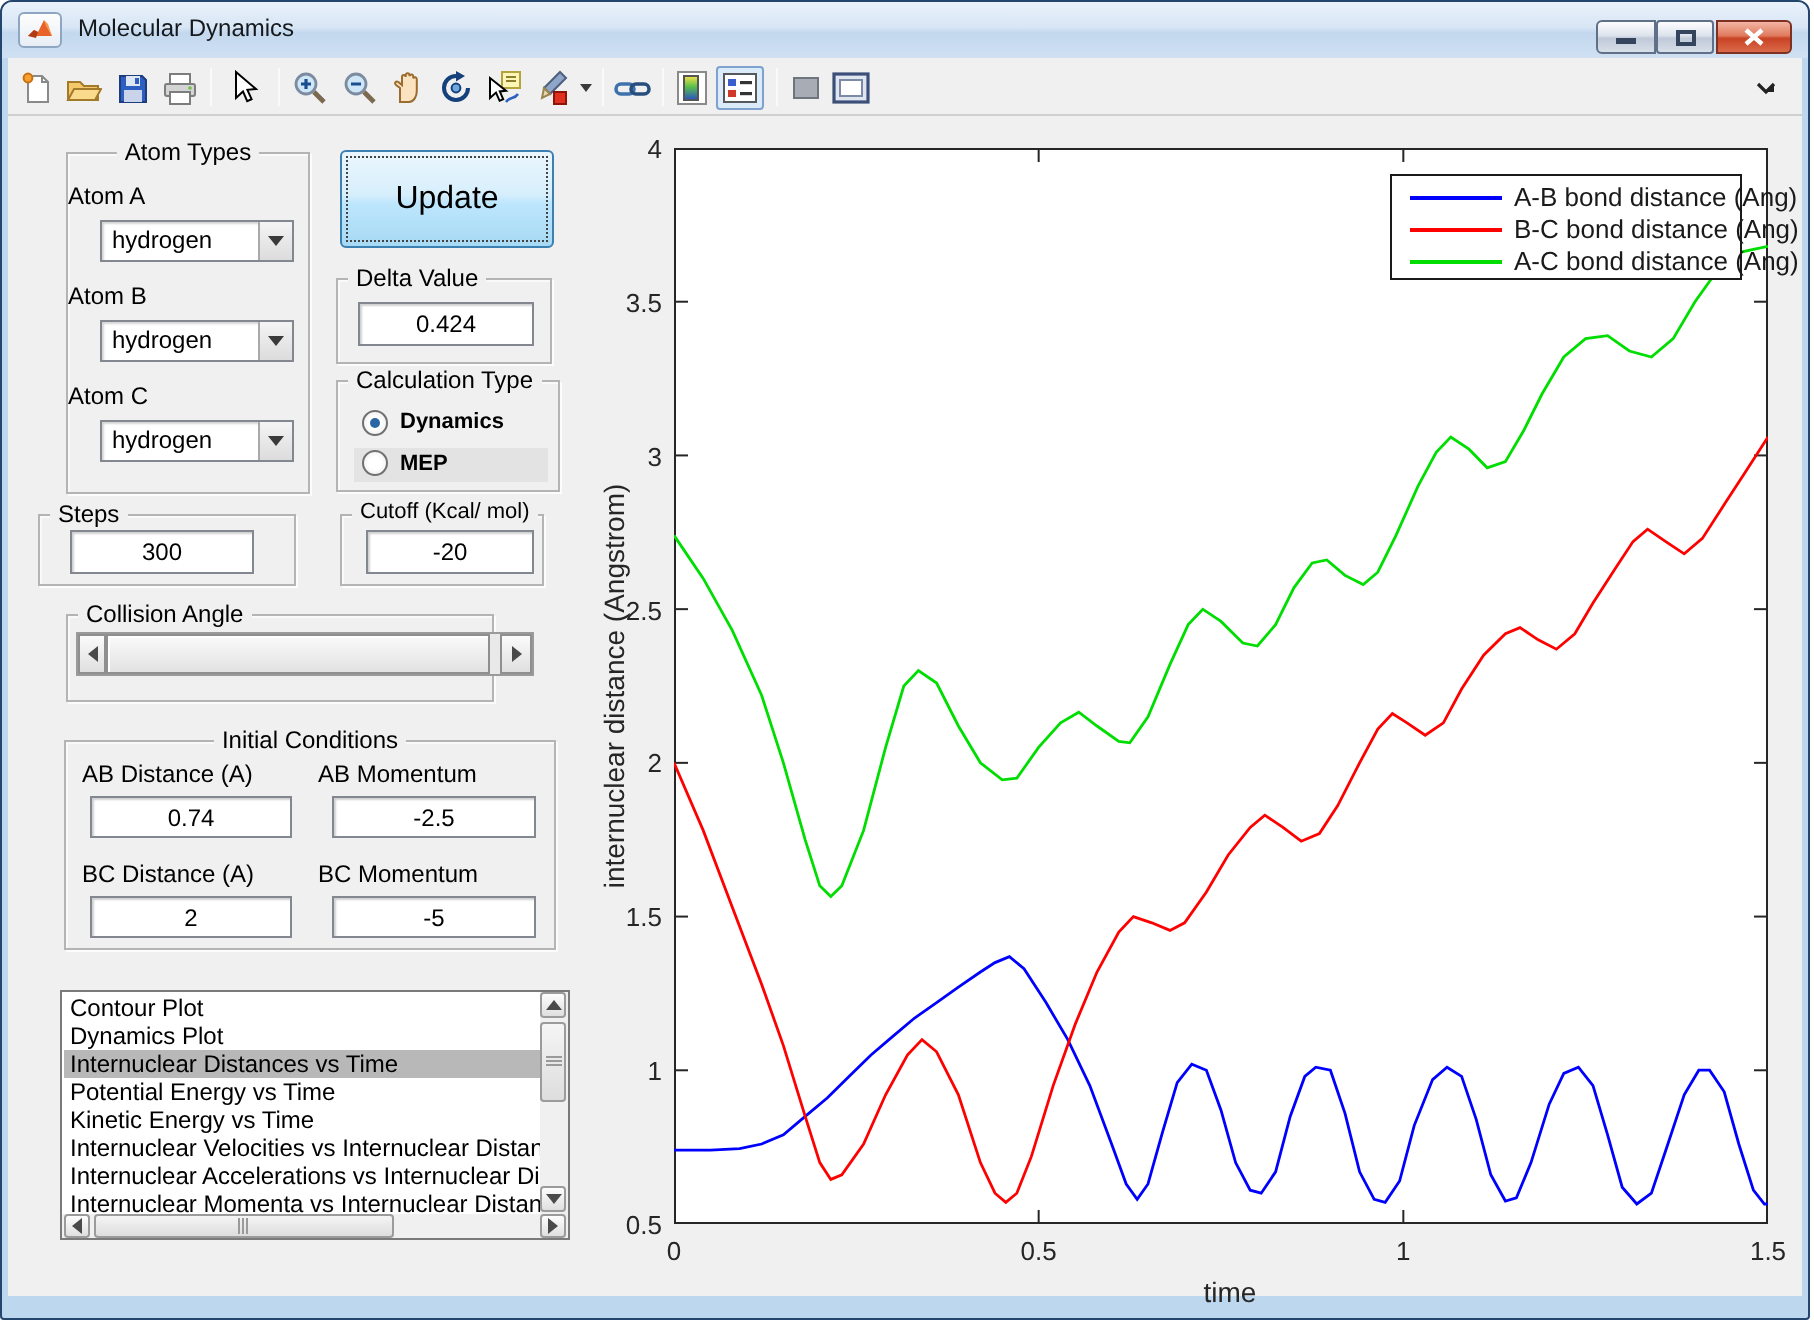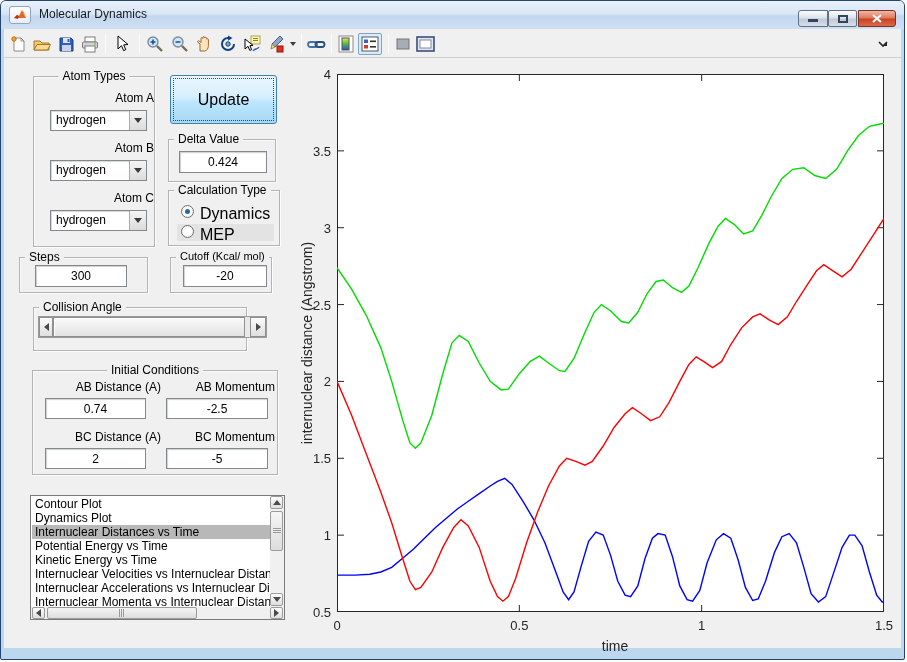--- a/index.html
+++ b/index.html
@@ -24,38 +24,38 @@
   #toolbar{position:absolute;left:3px;right:3px;top:28px;height:29px;background:#f0f0f0;border-bottom:1px solid #cfcfcf;}
   .tbicon{position:absolute;top:5px;width:20px;height:20px;display:flex;align-items:center;justify-content:center;}
   .tbsep{position:absolute;top:5px;width:1px;height:19px;background:#d2d2d2;border-right:1px solid #fafafa;}
   .tbicon.pressed{border:1px solid #7da2ce;border-radius:2px;background:#dcebfa;}
   
   #content{position:absolute;left:3px;right:3px;top:57px;height:590px;background:#f0f0f0;}
   .panel{position:absolute;border:1px solid #b4b4b4;box-shadow:1px 1px 0 rgba(255,255,255,.8), inset 1px 1px 0 rgba(255,255,255,.6);}
   .ptitle{position:absolute;top:-8px;background:#f0f0f0;padding:0 4px;font-size:12px;color:#000;white-space:nowrap;}
   .ptitle.center{left:50%;transform:translateX(-50%);}
   .ptitle.left{left:5px;}
-  .lbl{position:absolute;font-size:12px;color:#000;text-align:right;}
+  .lbl{position:absolute;font-size:12px;color:#000;text-align:left;}
   .edit{position:absolute;background:#fff;border:1px solid #828790;box-shadow:inset 1px 1px 1px rgba(120,120,120,.35);
     font-size:12px;text-align:center;line-height:20px;color:#000;}
   .combo{position:absolute;height:21px;background:#fff;border:1px solid #828790;box-shadow:inset 1px 1px 1px rgba(120,120,120,.3);}
   .combo .val{position:absolute;left:5px;top:2px;font-size:12px;color:#000;}
   .combo .cbtn{position:absolute;right:0;top:0;bottom:0;width:17px;background:linear-gradient(#f4f4f4,#dcdcdc);
     border-left:1px solid #a9a9a9;display:flex;align-items:center;justify-content:center;}
   .arrow-down{width:0;height:0;border-left:4px solid transparent;border-right:4px solid transparent;border-top:5px solid #3a3a3a;}
   .arrow-up{width:0;height:0;border-left:4px solid transparent;border-right:4px solid transparent;border-bottom:5px solid #4a4a4a;}
   .arrow-left{width:0;height:0;border-top:4px solid transparent;border-bottom:4px solid transparent;border-right:5px solid #4a4a4a;}
   .arrow-right{width:0;height:0;border-top:4px solid transparent;border-bottom:4px solid transparent;border-left:5px solid #4a4a4a;}
   #update-btn{position:absolute;left:166px;top:17px;width:107px;height:49px;border:1px solid #3c7fb1;border-radius:3px;
     background:linear-gradient(#eaf6fd,#d7effc 45%,#bde6fd 55%,#a6d9f4);font-size:16px;color:#000;
     outline:1px dotted #444;outline-offset:-4px;display:flex;align-items:center;justify-content:center;}
   .radio{position:absolute;width:13px;height:13px;border:1px solid #707070;border-radius:50%;
     background:radial-gradient(#fff 40%,#e8e8e8);}
   .radio.sel::after{content:"";position:absolute;left:3px;top:3px;width:5px;height:5px;border-radius:50%;background:#2967a4;}
-  .rlabel{position:absolute;font-size:16px;color:#000;}
+  .rlabel{position:absolute;font-size:11px;color:#000;font-weight:bold;}
   
   #slider{position:absolute;left:4px;top:8px;width:229px;height:22px;background:#e9e9e9;border:1px solid #9a9a9a;}
   .sbtn{position:absolute;top:0;bottom:0;background:linear-gradient(#fbfbfb,#dfdfdf);border:1px solid #8f8f8f;
     display:flex;align-items:center;justify-content:center;}
   #sl-thumb{position:absolute;left:14px;top:0;bottom:0;width:192px;background:linear-gradient(#fafafa,#e2e2e2);
     border:1px solid #8f8f8f;box-shadow:inset 1px 1px 0 #fff;}
   
   #listbox{position:absolute;left:26px;top:437px;width:255px;height:125px;background:#fff;border:1px solid #7a7a7a;text-decoration:underline;}
   .litem{position:absolute;left:1px;width:239px;height:14px;font-size:12px;line-height:14px;padding-left:3px;
     white-space:nowrap;overflow:hidden;color:#000;}
@@ -394,15 +394,29 @@
         <span class="ticklabel yt" style="top: 393.286px;">1.5</span>
         <span class="ticklabel yt" style="top: 316.429px;">2</span>
         <span class="ticklabel yt" style="top: 239.571px;">2.5</span>
         <span class="ticklabel yt" style="top: 162.714px;">3</span>
         <span class="ticklabel yt" style="top: 85.8571px;">3.5</span>
         <span class="ticklabel yt" style="top: 9px;">4</span>
       </div>
     <div id="xlabel">time</div>
     <div id="ylabel">internuclear distance (Angstrom)</div>
 
+    <div id="legend">
+      <div class="lrow" style="top:3px">
+        <div class="legend-line" style="background: rgb(0, 0, 255);"></div>
+        <span class="ltext">A-B bond distance (Ang)</span>
+      </div>
+      <div class="lrow" style="top:19px">
+        <div class="legend-line" style="background: rgb(255, 0, 0);"></div>
+        <span class="ltext">B-C bond distance (Ang)</span>
+      </div>
+      <div class="lrow" style="top:35px">
+        <div class="legend-line" style="background: rgb(0, 221, 0);"></div>
+        <span class="ltext">A-C bond distance (Ang)</span>
+      </div>
+    </div>
 
   </div>
 </div>
 
 </body></html>

